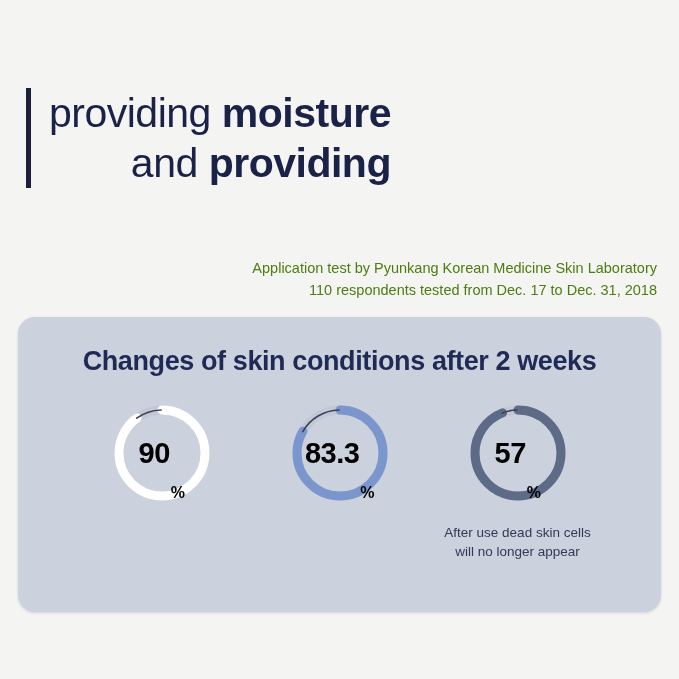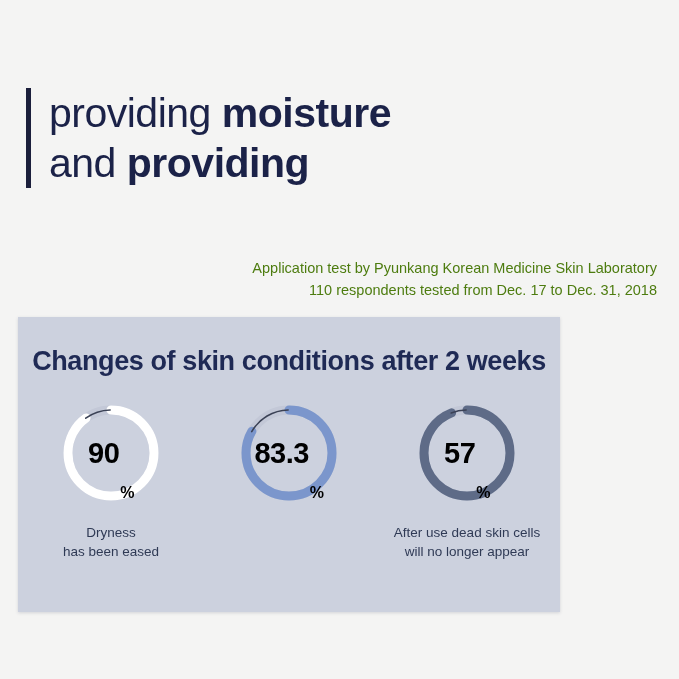--- a/index.html
+++ b/index.html
@@ -15,20 +15,21 @@
     position: relative;
   }
 
   
   .headline-block {
     position: absolute;
     left: 26px;
     top: 88px;
     display: flex;
     align-items: stretch;
+    text-align: right;
   }
   .accent-bar {
     width: 5px;
     background: #1b1f3b;
     flex: none;
     margin-right: 18px;
   }
   .headline-text {
     color: #1b2248;
     font-size: 41px;
@@ -52,24 +53,24 @@
     font-size: 14.5px;
     line-height: 22px;
   }
   .subtitle span { display: block; white-space: nowrap; }
 
   
   .card {
     position: absolute;
     left: 18px;
     top: 317px;
-    width: 542px;
+    width: 643px;
     height: 295px;
     background: #ccd1de;
-    border-radius: 0;
+    border-radius: 17px;
     box-shadow: 0 1px 3px rgba(60,66,90,0.18);
   }
   .card-title {
     text-align: center;
     color: #1f2a55;
     font-size: 27px;
     font-weight: 700;
     letter-spacing: -0.4px;
     margin-top: 29px;
     white-space: nowrap;
@@ -153,24 +154,20 @@
         <svg viewBox="0 0 108 108">
           <circle cx="54" cy="54" r="43" fill="none" stroke="#c3c8d7" stroke-width="9"></circle>
           <circle class="donut-arc" cx="54" cy="54" r="43" fill="none" stroke="#ffffff" stroke-width="9" stroke-linecap="round" stroke-dasharray="243.15927138785 27.017696820872203" stroke-dashoffset="0"></circle>
           <path class="donut-pointer" fill="none" stroke="#3b4256" stroke-width="1.6" stroke-linecap="round" d="M 88.79 28.73 A 43 43 0 0 1 96.99 53.14"></path>
         </svg>
         <div class="donut-value">
           <span>90</span>
           <span class="pct">%</span>
         </div>
       </div>
-      <div class="donut-caption">
-        <span>Dryness</span>
-        <span>has been eased</span>
-      </div>
     </div>
 
     <div class="donut-cell">
       <div class="donut-wrap">
         <svg viewBox="0 0 108 108">
           <circle cx="54" cy="54" r="43" fill="none" stroke="#c3c8d7" stroke-width="9"></circle>
           <circle class="donut-arc" cx="54" cy="54" r="43" fill="none" stroke="#7b96cc" stroke-width="9" stroke-linecap="round" stroke-dasharray="225.0574145178656 45.119553690856605" stroke-dashoffset="0"></circle>
           <path class="donut-pointer" fill="none" stroke="#3b4256" stroke-width="1.6" stroke-linecap="round" d="M 75.42 16.72 A 43 43 0 0 1 96.99 53.14"></path>
         </svg>
         <div class="donut-value">

